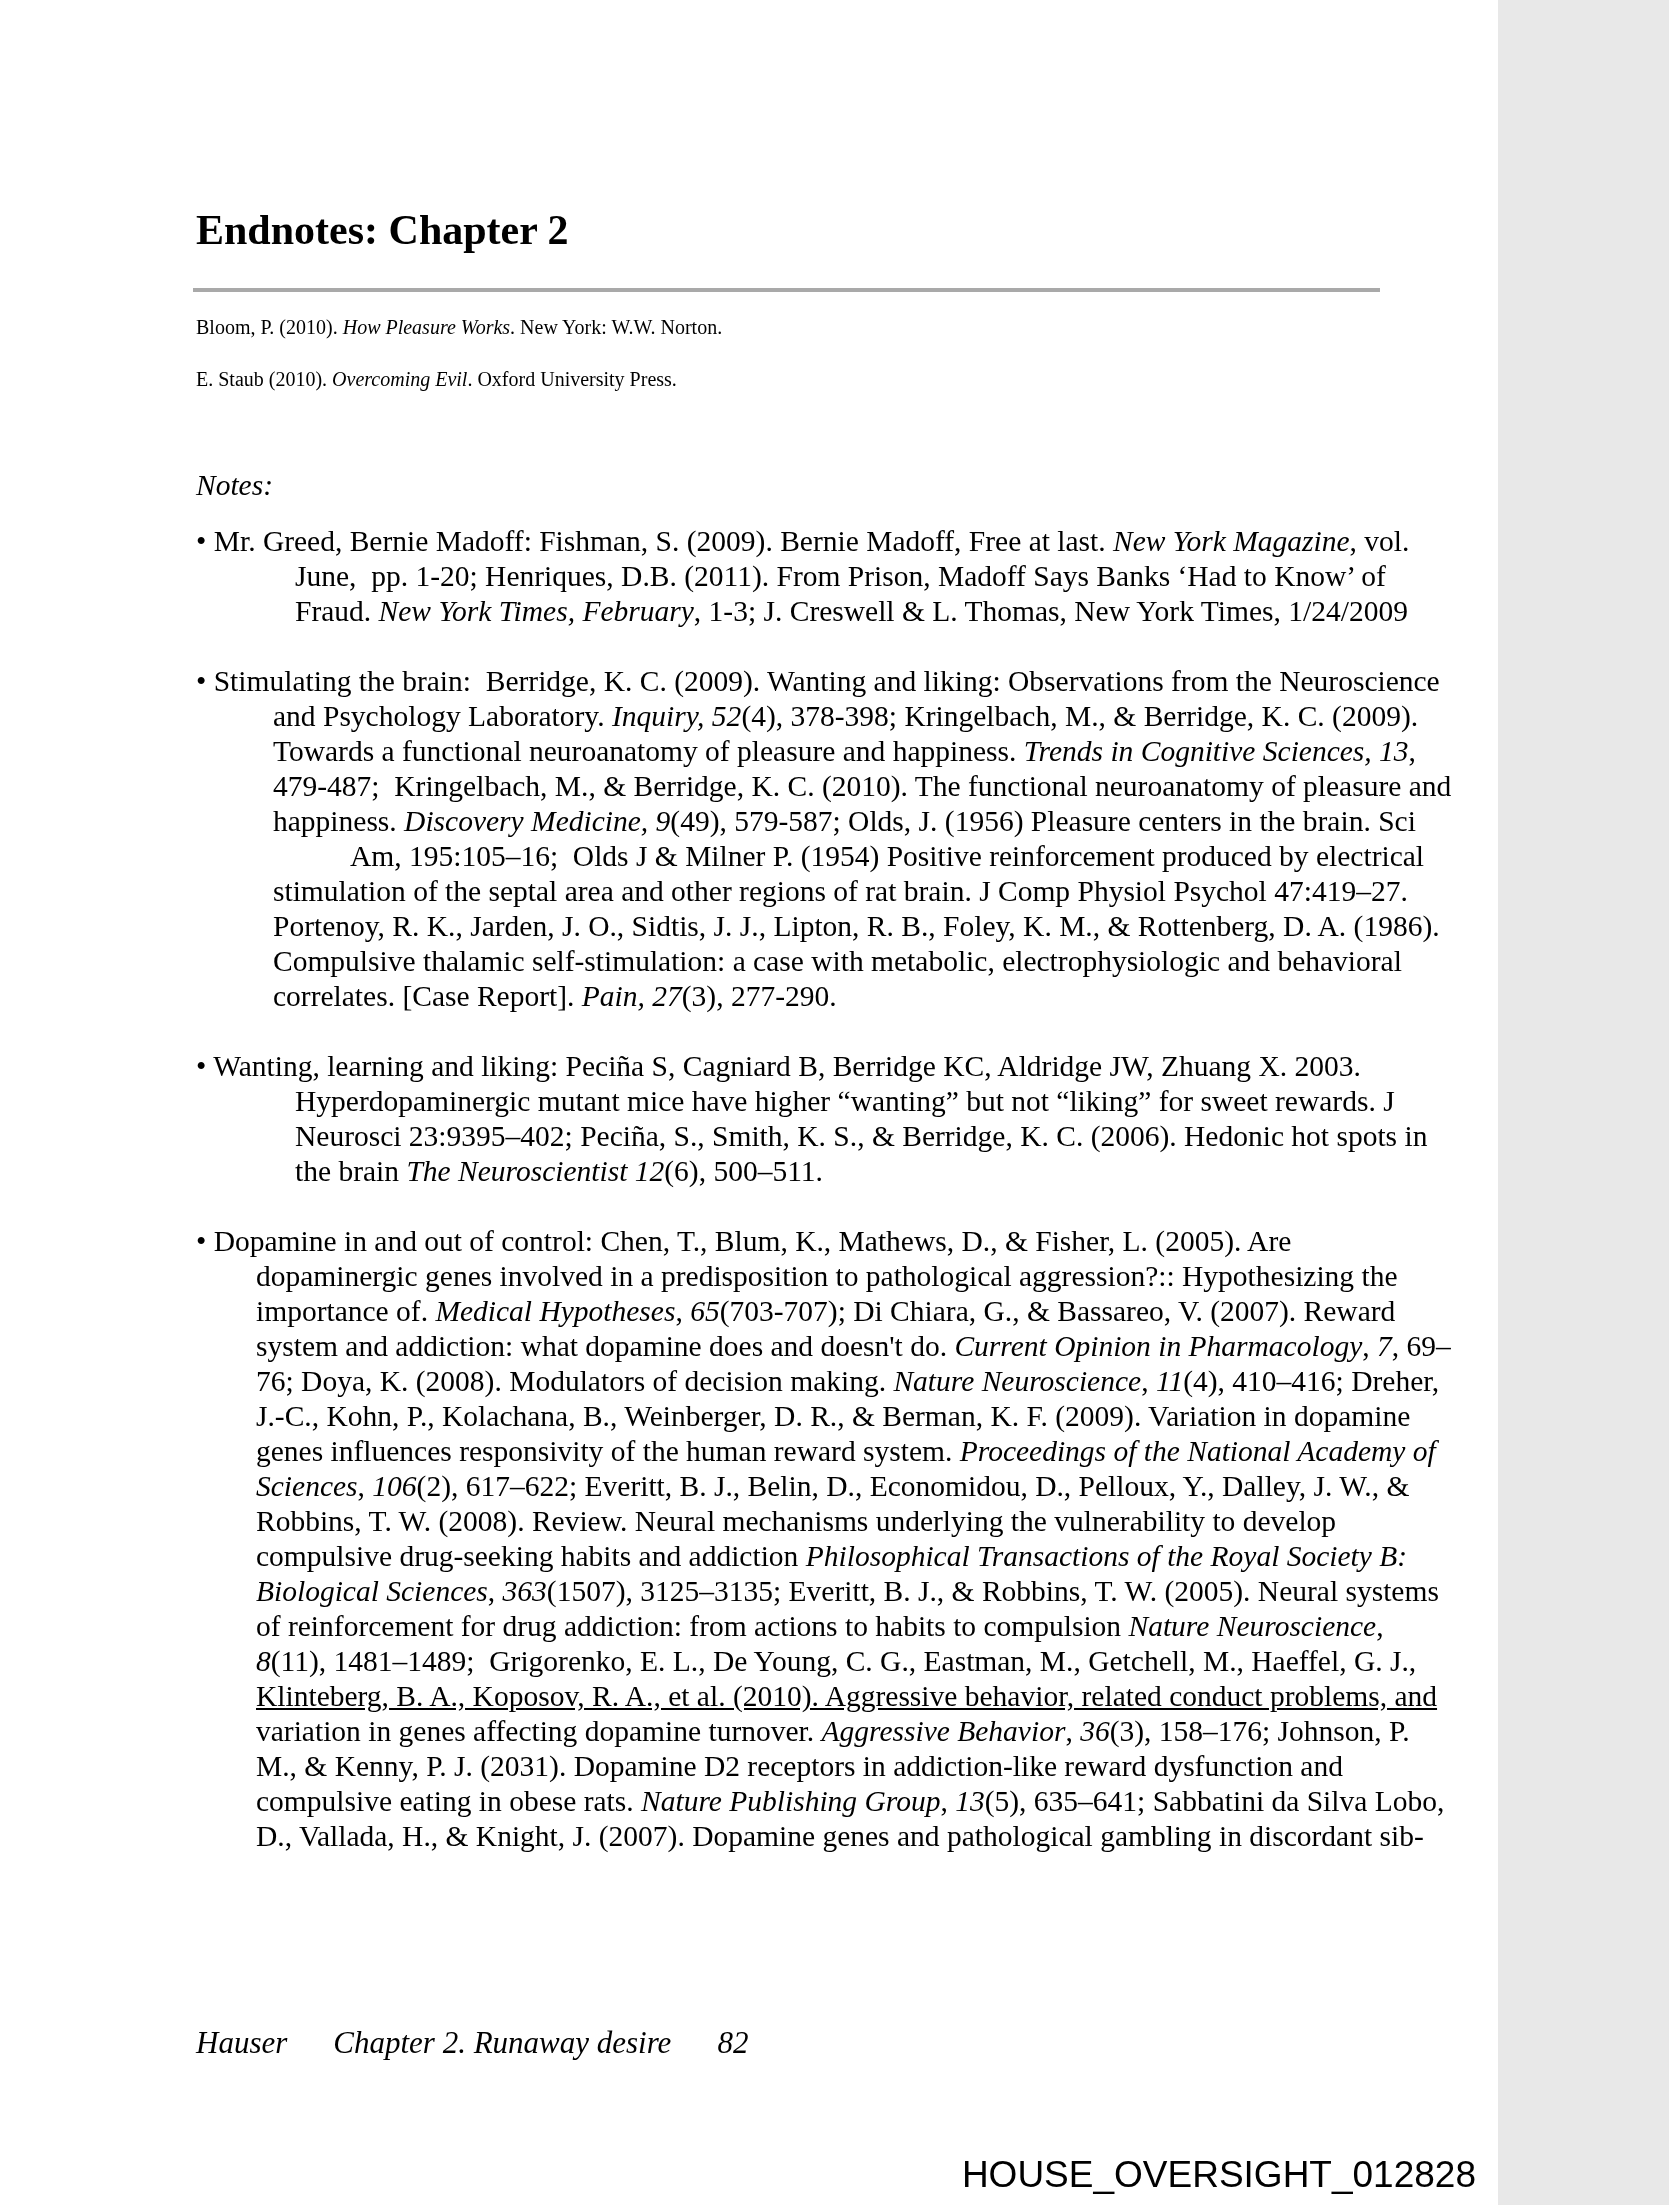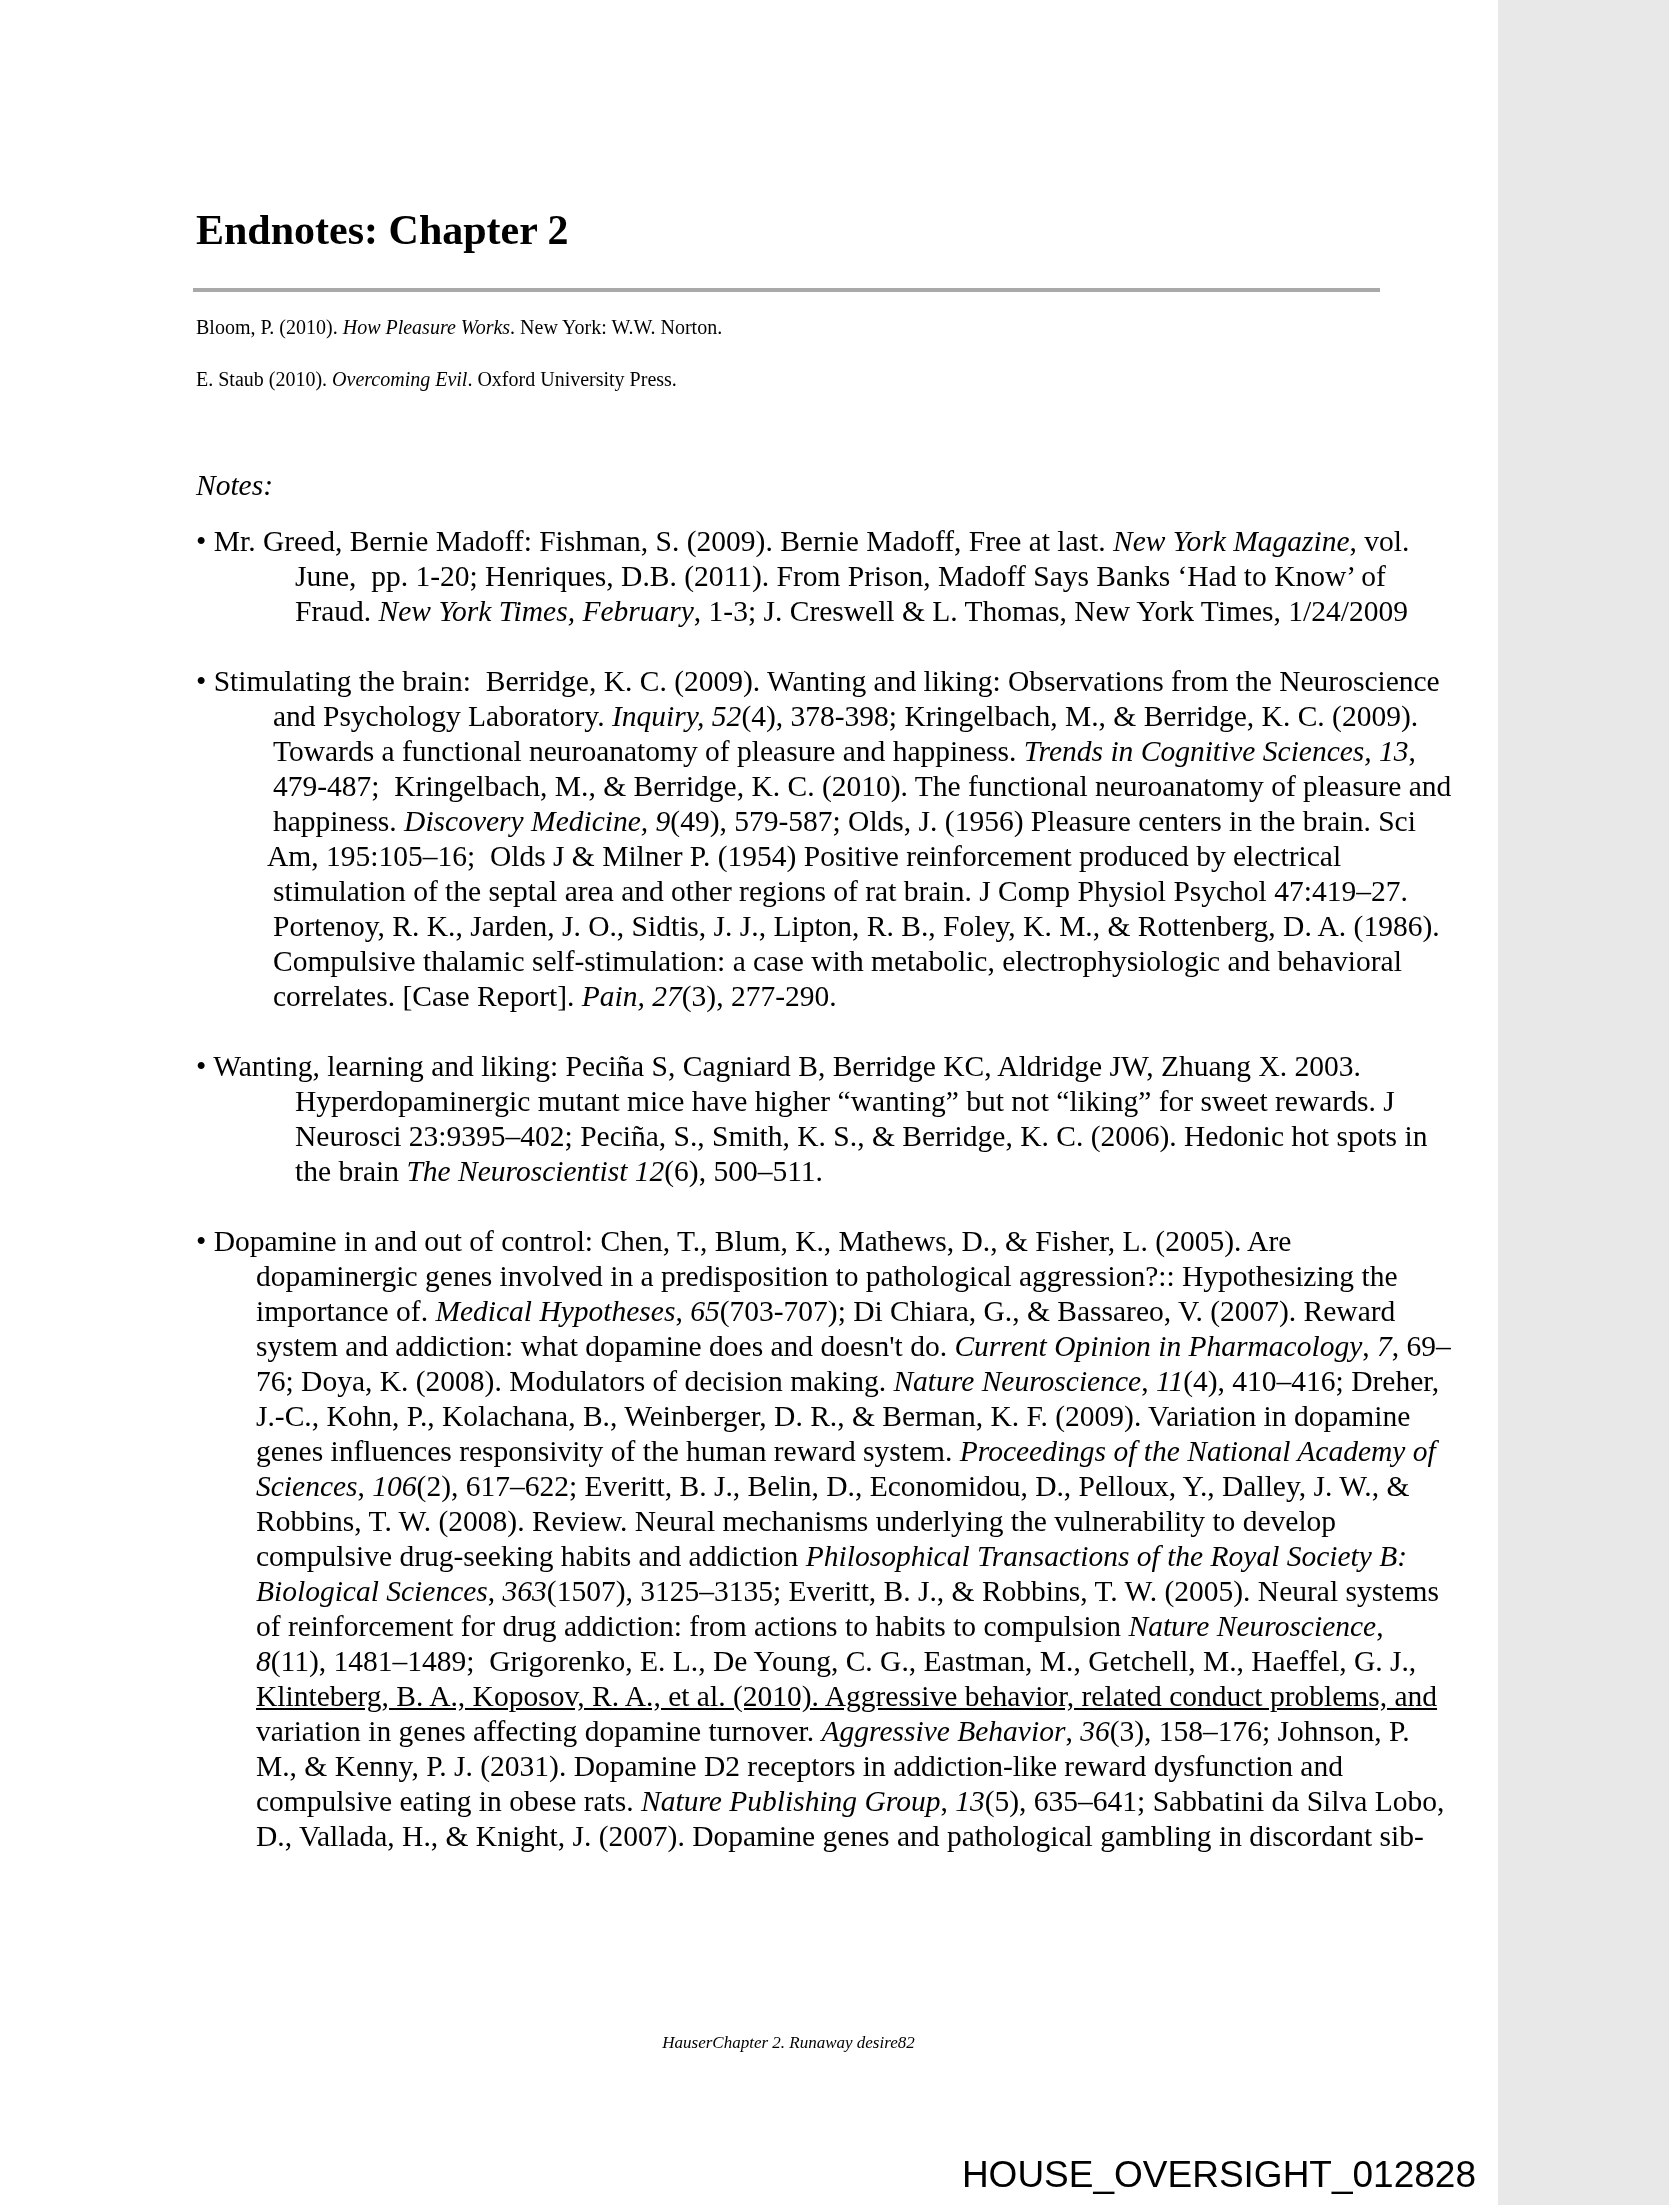--- a/index.html
+++ b/index.html
@@ -52,25 +52,26 @@
     line-height:35px;
     white-space:pre;
   }
   .bullet-marker { display:inline; }
   .footer {
     position:absolute;
     left:196px;
     top:2028px;
     width:1185px;
     display:flex;
-    justify-content:center;
+    justify-content:flex-start;
     align-items:baseline;
     font-style:italic;
-    font-size:17px;
+    font-size:31px;
     line-height:29px;
+    gap:46px;
   }
   .watermark {
     position:absolute;
     right:22px;
     top:2155px;
     font-family:"Liberation Sans", sans-serif;
     font-size:37px;
     line-height:39px;
     color:#000000;
   }
@@ -98,21 +99,21 @@
           <div class="note-line"><span class="bullet-marker">• </span><span>Mr. Greed, Bernie Madoff: Fishman, S. (2009). Bernie Madoff, Free at last. </span><i>New York Magazine</i><span>, vol.</span></div>
           <div class="note-line" style="margin-left: 99px;"><span>June,  pp. 1-20; Henriques, D.B. (2011). From Prison, Madoff Says Banks ‘Had to Know’ of</span></div>
           <div class="note-line" style="margin-left: 99px;"><span>Fraud. </span><i>New York Times, February</i><span>, 1-3; J. Creswell &amp; L. Thomas, New York Times, 1/24/2009</span></div>
         </div>
         <div class="note">
           <div class="note-line"><span class="bullet-marker">• </span><span>Stimulating the brain:  Berridge, K. C. (2009). Wanting and liking: Observations from the Neuroscience</span></div>
           <div class="note-line" style="margin-left: 77px;"><span>and Psychology Laboratory. </span><i>Inquiry, 52</i><span>(4), 378-398; Kringelbach, M., &amp; Berridge, K. C. (2009).</span></div>
           <div class="note-line" style="margin-left: 77px;"><span>Towards a functional neuroanatomy of pleasure and happiness. </span><i>Trends in Cognitive Sciences, 13</i><span>,</span></div>
           <div class="note-line" style="margin-left: 77px;"><span>479-487;  Kringelbach, M., &amp; Berridge, K. C. (2010). The functional neuroanatomy of pleasure and</span></div>
           <div class="note-line" style="margin-left: 77px;"><span>happiness. </span><i>Discovery Medicine, 9</i><span>(49), 579-587; Olds, J. (1956) Pleasure centers in the brain. Sci</span></div>
-          <div class="note-line" style="margin-left: 71px;"><span>Am, 195:105–16;  Olds J &amp; Milner P. (1954) Positive reinforcement produced by electrical</span></div>
+          <div class="note-line" style="margin-left: 99px; text-align: center;"><span>Am, 195:105–16;  Olds J &amp; Milner P. (1954) Positive reinforcement produced by electrical</span></div>
           <div class="note-line" style="margin-left: 77px;"><span>stimulation of the septal area and other regions of rat brain. J Comp Physiol Psychol 47:419–27.</span></div>
           <div class="note-line" style="margin-left: 77px;"><span>Portenoy, R. K., Jarden, J. O., Sidtis, J. J., Lipton, R. B., Foley, K. M., &amp; Rottenberg, D. A. (1986).</span></div>
           <div class="note-line" style="margin-left: 77px;"><span>Compulsive thalamic self-stimulation: a case with metabolic, electrophysiologic and behavioral</span></div>
           <div class="note-line" style="margin-left: 77px;"><span>correlates. [Case Report]. </span><i>Pain, 27</i><span>(3), 277-290.</span></div>
         </div>
         <div class="note">
           <div class="note-line"><span class="bullet-marker">• </span><span>Wanting, learning and liking: Peciña S, Cagniard B, Berridge KC, Aldridge JW, Zhuang X. 2003.</span></div>
           <div class="note-line" style="margin-left: 99px;"><span>Hyperdopaminergic mutant mice have higher “wanting” but not “liking” for sweet rewards. J</span></div>
           <div class="note-line" style="margin-left: 99px;"><span>Neurosci 23:9395–402; Peciña, S., Smith, K. S., &amp; Berridge, K. C. (2006). Hedonic hot spots in</span></div>
           <div class="note-line" style="margin-left: 99px;"><span>the brain </span><i>The Neuroscientist 12</i><span>(6), 500–511.</span></div>

